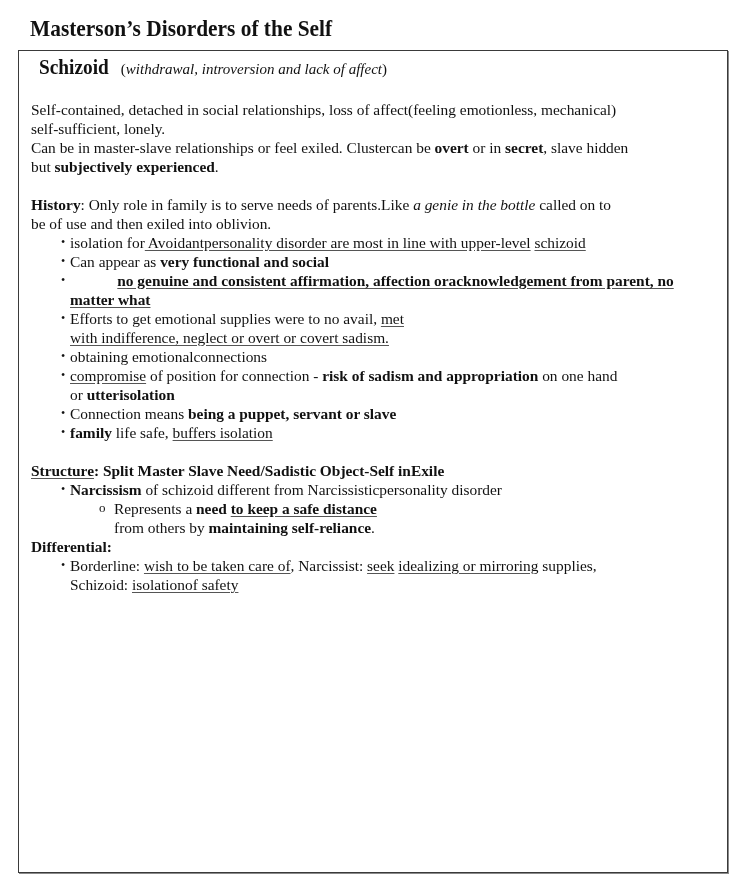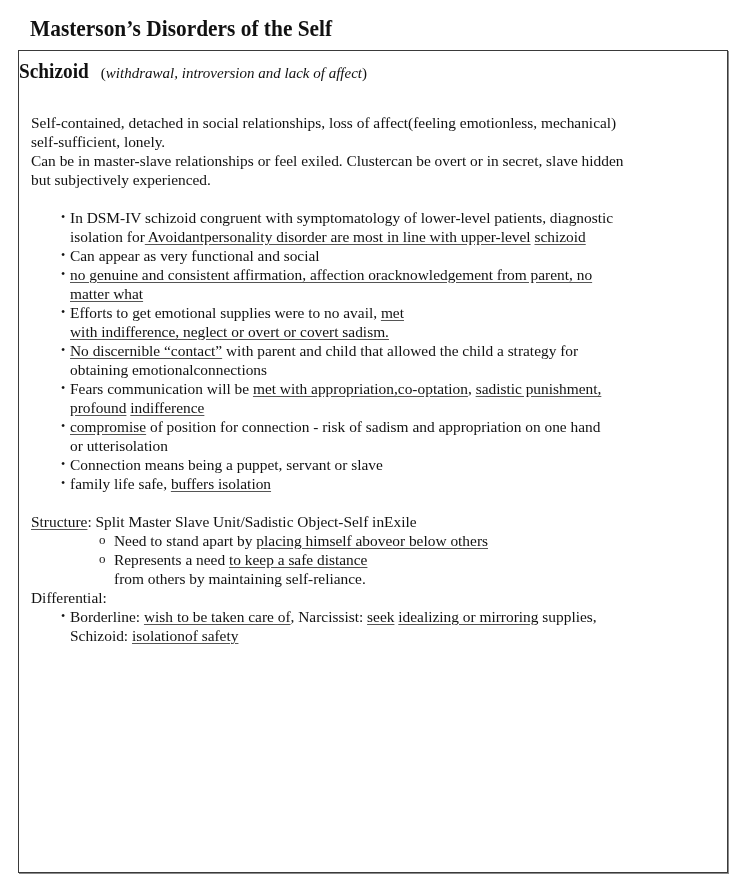--- a/index.html
+++ b/index.html
@@ -14,47 +14,47 @@
       line-height: 30px; white-space: nowrap;
       transform: scaleX(0.93); transform-origin: left top;
     }
     .box {
       position: absolute; left: 18px; top: 50px; width: 708px; height: 821px;
       border: 1px solid #3a3a3a;
       box-shadow: 1px 1px 0 #8a8a8a;
       background: #fff;
     }
     .section-head {
-      position: absolute; left: 0; top: 7px; white-space: nowrap;
-      line-height: 26px;
+      position: absolute; left: 20px; top: 7px; white-space: nowrap;
+      line-height: 18px;
     }
     .section-head .name {
       font-size: 21px; font-weight: bold;
       display: inline-block; transform: scaleX(0.92); transform-origin: left center;
     }
     .section-head .sub {
       font-size: 15px; font-style: italic; margin-left: 2px;
     }
     .content {
-      position: absolute; left: 12px; top: 62px; width: 690px;
+      position: absolute; left: 12px; top: 49px; width: 690px;
       font-size: 15.4px; line-height: 19px;
     }
     .content p { margin: 0; }
     .gap { height: 19px; }
     ul { margin: 0; padding: 0; list-style: none; }
     ul.l1 > li { position: relative; padding-left: 39px; }
     ul.l1 > li::before {
       content: "\2022"; position: absolute; left: 30px; top: 0; font-size: 12px;
     }
     ul.l2 > li { position: relative; padding-left: 83px; }
     ul.l2 > li::before {
       content: "o"; position: absolute; left: 68px; top: -1px; font-size: 13px;
     }
     .u { text-decoration: underline; text-underline-offset: 2px; text-decoration-color: #555; }
-    b { font-weight: normal; }
+    b { font-weight: bold; text-align: center; }
     i { font-style: italic; }
     .nowrap { white-space: nowrap; }
     .block { display: block; }
   </style>
 </head>
 <body>
 
 <div class="page-title">Masterson’s Disorders of the Self</div>
 
 <div class="box">
@@ -66,64 +66,64 @@
   <div class="content">
     <p>
       <span class="block nowrap">Self-contained, detached in social relationships, loss of affect(feeling emotionless, mechanical)</span>
       <span class="block">self-sufficient, lonely.</span>
       <span class="block nowrap"><span>Can be in master-slave relationships or feel exiled. Clustercan be </span><b>overt</b><span> or in </span><b>secret</b><span>, slave hidden</span></span>
       <span class="block"><span>but </span><b>subjectively experienced</b><span>.</span></span>
     </p>
 
     <div class="gap"></div>
 
+    <p>
+      <span class="block nowrap"><b>History</b><span>: Only role in family is to serve needs of parents.Like </span><i>a genie in the bottle</i><span> called on to</span></span>
+      <span class="block">be of use and then exiled into oblivion.</span>
+    </p>
 
     <ul class="l1">
       <li>
-        <span class="block nowrap">In DSM-IV schizoid congruent with symptomatology of lower-level patients, diagnostic</span>
         <span class="block nowrap"><span>isolation for</span><span class="u"> Avoidantpersonality disorder are most in line with upper-level</span><span> </span><span class="u">schizoid</span></span>
       </li>
       <li>
         <span>Can appear as </span><b>very functional and social</b>
       </li>
       <li>
         <b class="u block nowrap">no genuine and consistent affirmation, affection oracknowledgement from parent, no</b>
         <b class="u">matter what</b>
       </li>
       <li>
         <span class="block nowrap"><span>Efforts to get emotional supplies were to no avail, </span><span class="u">met</span></span>
         <span class="u">with indifference, neglect or overt or covert sadism.</span>
       </li>
       <li>
-        <span class="block nowrap"><span class="u">No discernible “contact”</span><span> with parent and child that allowed the child a strategy for</span></span>
         <span>obtaining emotionalconnections</span>
-      </li>
-      <li>
-        <span class="block nowrap"><span>Fears communication will be </span><span class="u">met with appropriation,</span><span class="u">co-optation</span><span>, </span><span class="u">sadistic punishment, </span></span>
-        <span class="u">profound</span><span> </span><span class="u">indifference</span>
       </li>
       <li>
         <span class="block nowrap"><span class="u">compromise</span><span> of position for connection - </span><b>risk of sadism and appropriation</b><span> on one hand</span></span>
         <span>or </span><b>utterisolation</b>
       </li>
       <li>
         <span>Connection means </span><b>being a puppet, servant or slave</b>
       </li>
       <li>
         <b>family</b><span> life safe, </span><span class="u">buffers isolation</span>
       </li>
     </ul>
 
     <div class="gap"></div>
 
-    <p class="nowrap"><b class="u">Structure</b><b>: Split Master Slave Unit/Sadistic Object-Self inExile</b></p>
+    <p class="nowrap"><b class="u">Structure</b><b>: Split Master Slave Need/Sadistic Object-Self inExile</b></p>
+    <ul class="l1">
+      <li>
+        <b>Narcissism</b><span> of schizoid different from Narcissisticpersonality disorder</span>
+      </li>
+    </ul>
     <ul class="l2">
-      <li>
-        <b>Need to stand apart</b><span> by </span><span class="u">placing himself above</span><span class="u">or below others</span>
-      </li>
       <li>
         <span class="block nowrap"><span>Represents a </span><b>need</b><span> </span><b class="u">to keep a safe distance</b></span>
         <span>from others by </span><b>maintaining self-reliance</b><span>.</span>
       </li>
     </ul>
 
     <p><b>Differential:</b></p>
     <ul class="l1">
       <li>
         <span class="block nowrap"><span>Borderline: </span><span class="u">wish to be taken care of</span><span>, Narcissist: </span><span class="u">seek</span><span> </span><span class="u">idealizing or mirroring</span><span> supplies,</span></span>

